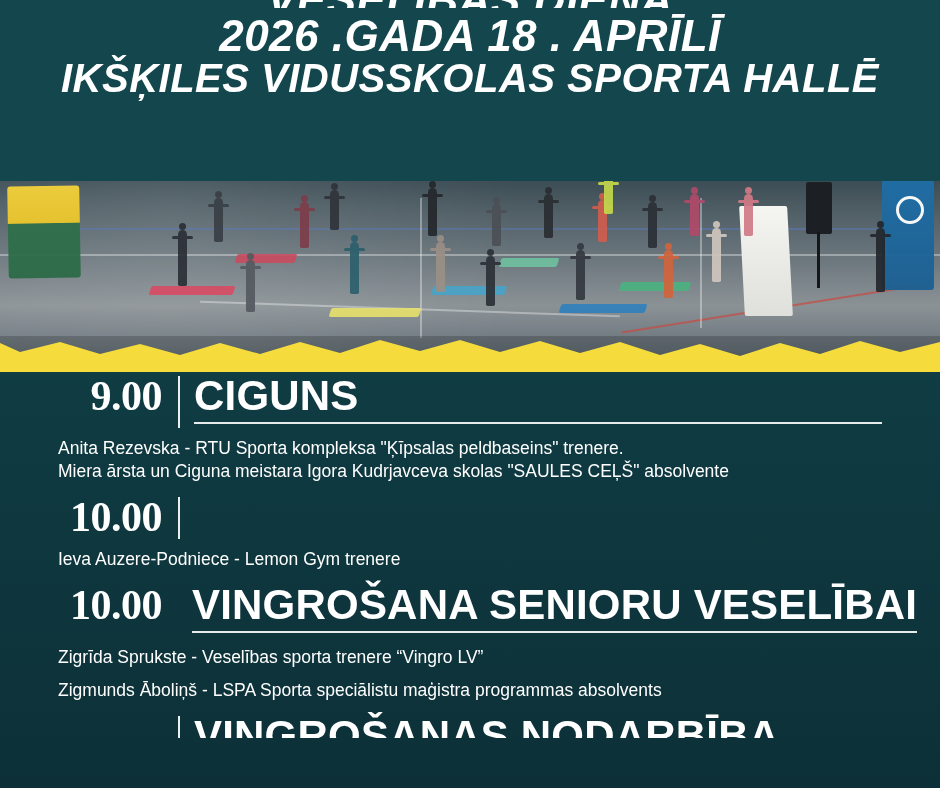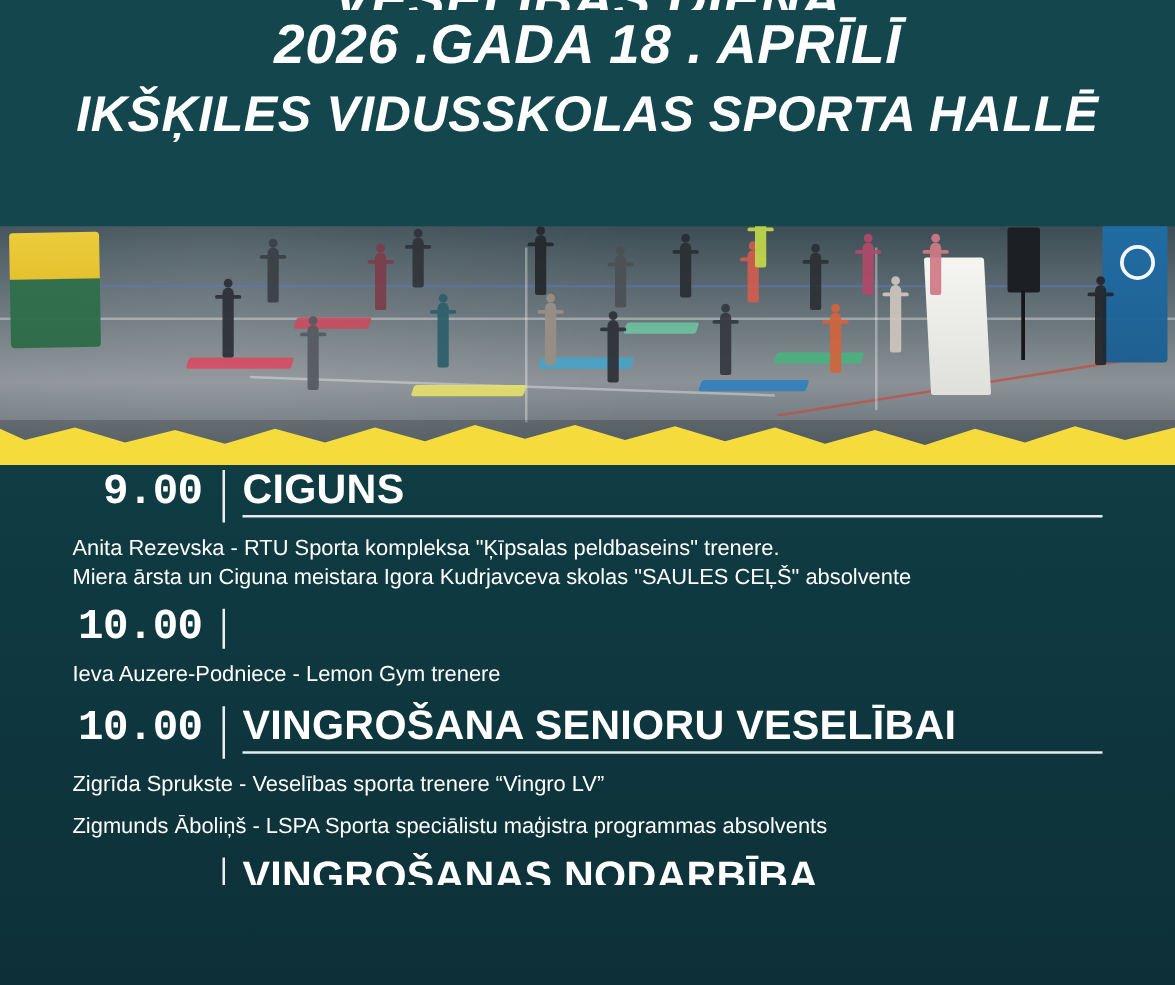--- a/index.html
+++ b/index.html
@@ -52,21 +52,20 @@
     margin-top: -22px;
     height: 30px;
     overflow: hidden;
   }
   .hline1 {
     font-size: 44px;
     margin-top: 6px;
   }
   .hline2 {
     font-size: 40px;
-    margin-top: 14px;
   }
 
   
   .photo-band {
     position: absolute;
     top: 158px;
     left: 0;
     width: 940px;
     height: 205px;
     overflow: hidden;
@@ -210,42 +209,42 @@
     margin-bottom: 0;
   }
   .event-head {
     display: flex;
     align-items: baseline;
     gap: 0;
     position: relative;
   }
   .ev-time {
     color: #ffffff;
-    font-size: 34px;
+    font-size: 42px;
     font-weight: 700;
     min-width: 104px;
     text-align: right;
     letter-spacing: -0.5px;
-    font-family: Liberation Mono, monospace;
+    font-family: Liberation Serif, serif;
   }
   .ev-sep {
     width: 2px;
     align-self: stretch;
     background: #ffffff;
     margin: 4px 14px 2px 16px;
     opacity: 0.92;
   }
   .ev-title-wrap {
     flex: 1;
     position: relative;
     padding-bottom: 6px;
   }
   .ev-title {
     color: #ffffff;
-    font-size: 33px;
+    font-size: 42px;
     font-weight: 700;
     letter-spacing: 0.2px;
     white-space: nowrap;
     display: inline-block;
     font-family: "Liberation Sans", sans-serif;
   }
   .ev-underline {
     height: 2px;
     background: #ffffff;
     opacity: 0.9;

